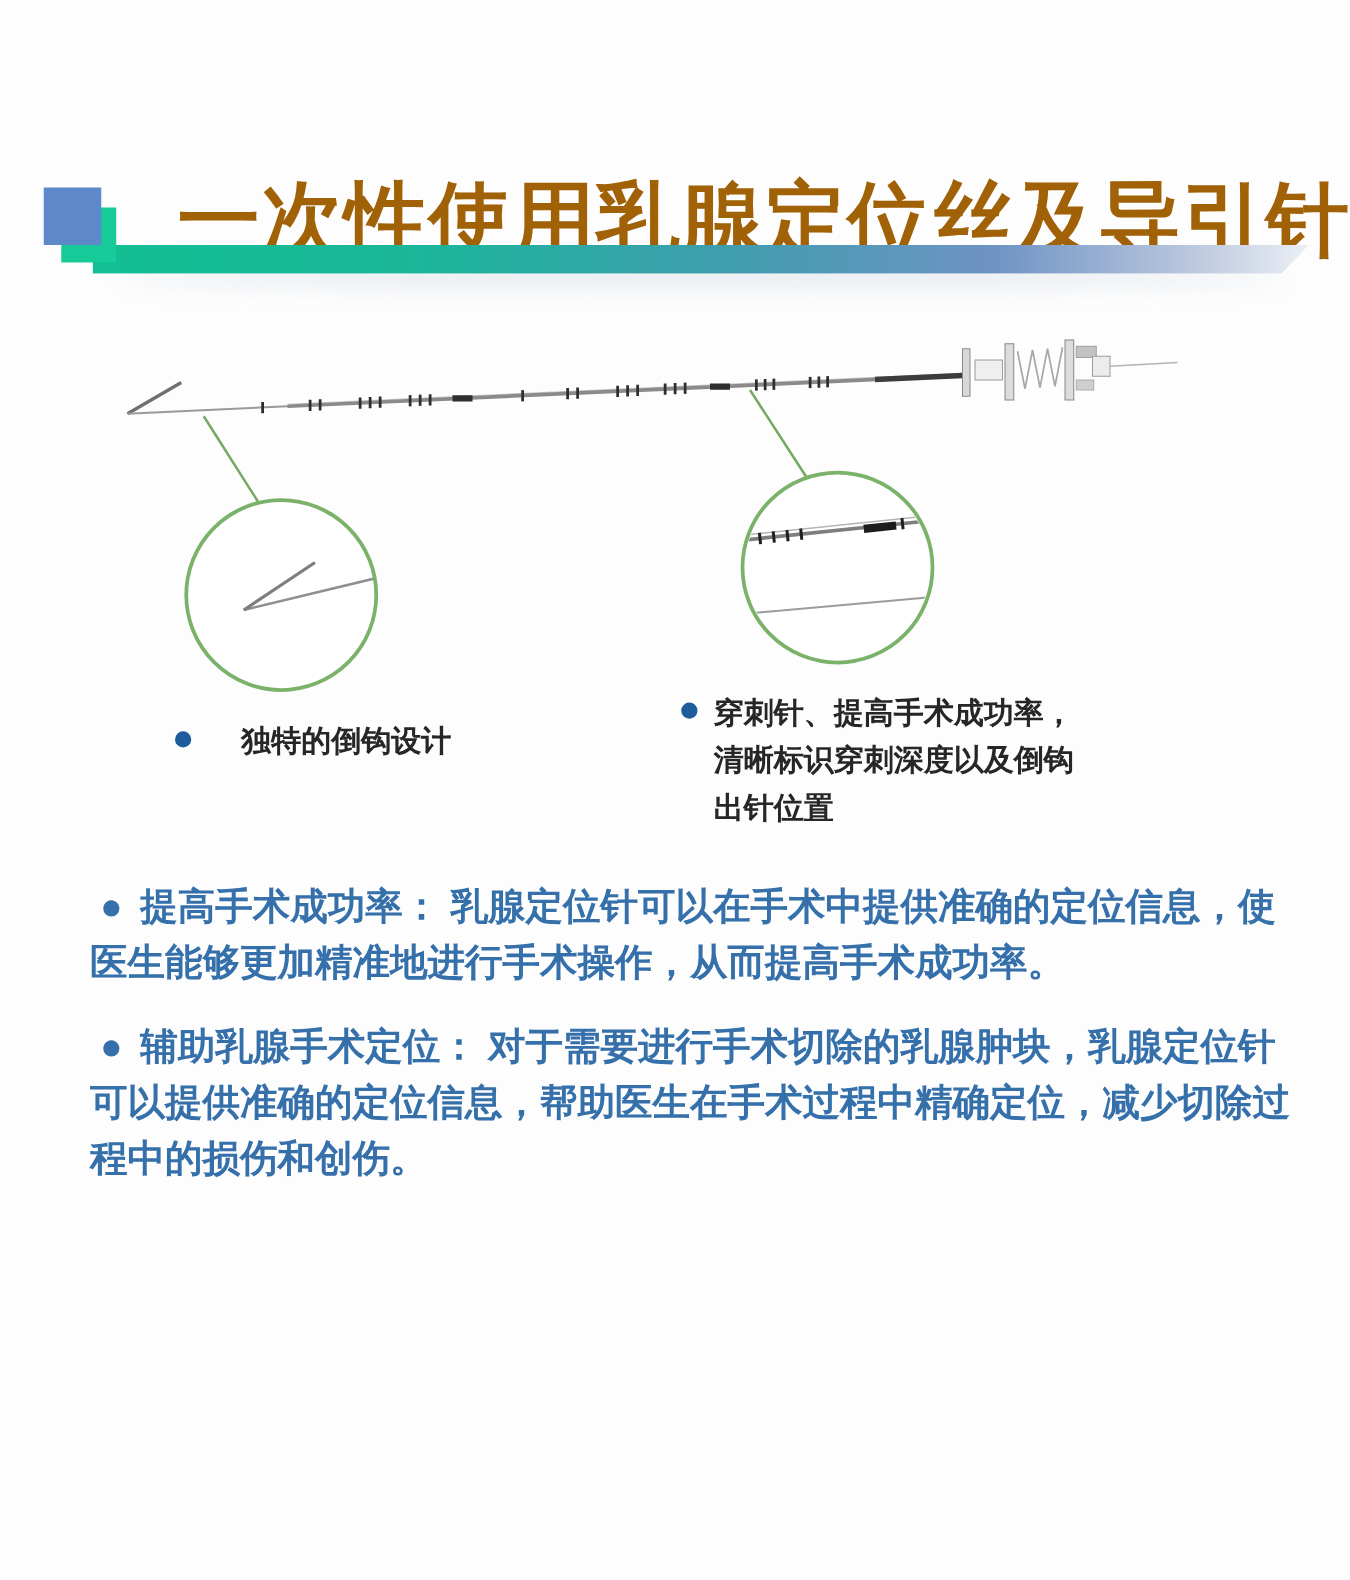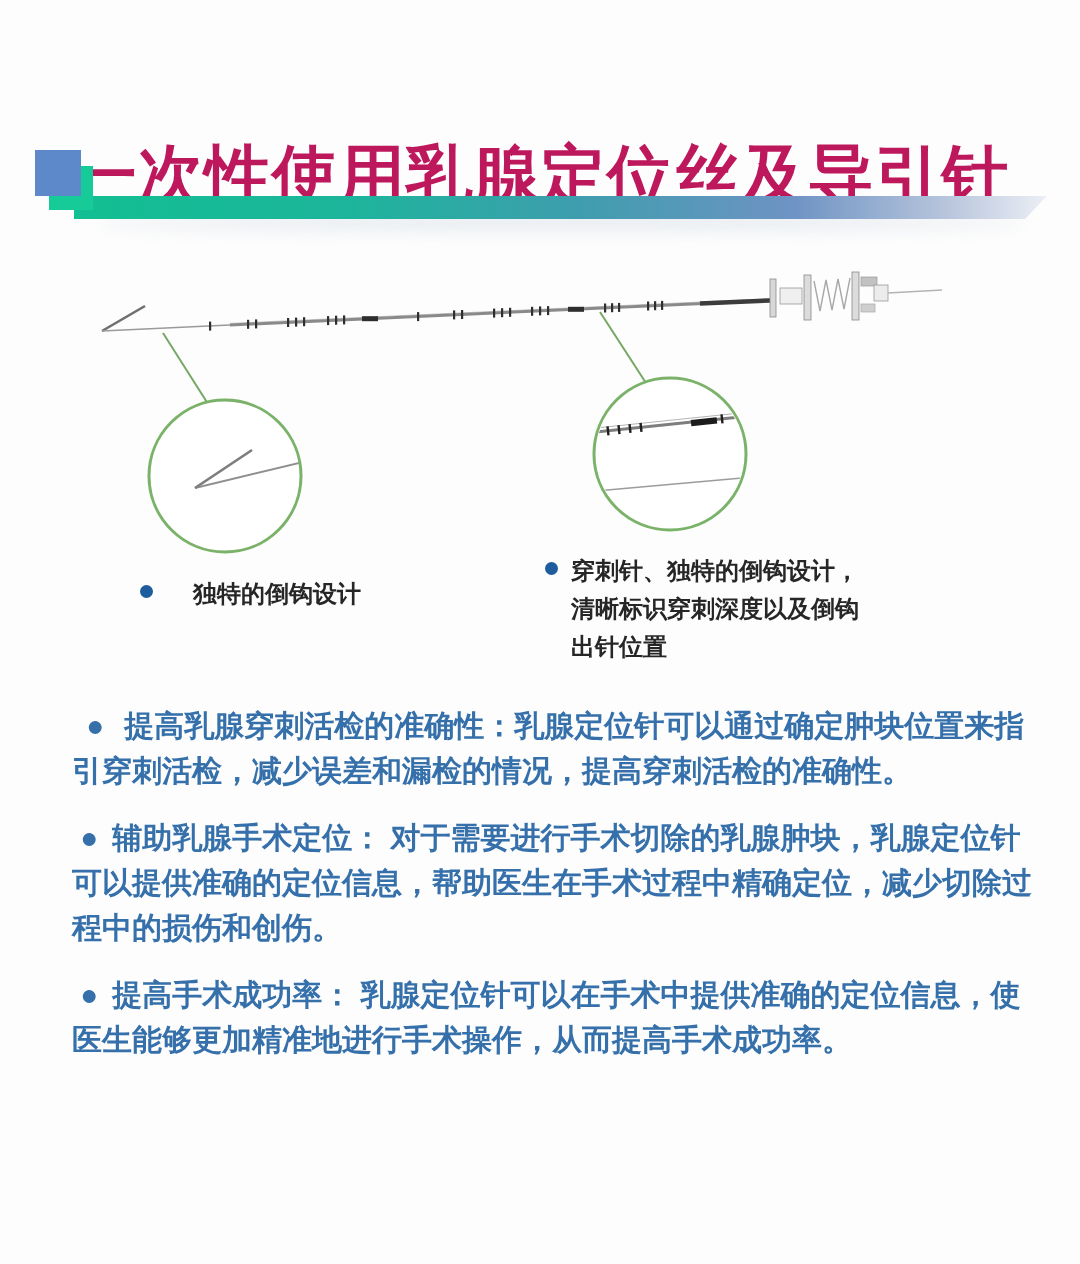--- a/index.html
+++ b/index.html
@@ -4,22 +4,22 @@
 <style>
   html,body { margin:0; padding:0; background:#e9e9e9; }
   .page {
     position:relative; width:1080px; height:1264px; margin:0 auto;
     background:#fdfdfd; overflow:hidden;
     font-family:"Liberation Sans", sans-serif;
   }
   
   .title {
     position:absolute; top:94px; left:0; width:100%;
-    text-align:center; font-size:66px; line-height:74px;
-    font-weight:900; color:#be185d; letter-spacing:1px;
+    text-align:right; font-size:66px; line-height:74px;
+    font-weight:900; color:#a16207; letter-spacing:1px;
     font-family:"Liberation Sans", sans-serif;
   }
   .sq-blue  { position:absolute; left:35px; top:150px; width:46px; height:46px; background:#5d88ca; z-index:3; }
   .sq-green { position:absolute; left:49px; top:166px; width:44px; height:44px; background:#16cb97; z-index:2; }
   .bar {
     position:absolute; left:74px; top:196px; width:973px; height:23px; z-index:1;
     background:linear-gradient(90deg,#12bf92 0%,#1cb59b 28%,#3f9dae 52%,#6e93c4 74%,#b9c6dd 90%,#eceff5 100%);
     clip-path:polygon(0 0, 100% 0, calc(100% - 22px) 100%, 0 100%);
   }
   .bar-shadow {
@@ -146,28 +146,25 @@
 
   <div class="callout callout-left">
     <span class="dot"></span>
     <div class="txt">
       <div>独特的倒钩设计</div>
     </div>
   </div>
 
   <div class="callout callout-right">
     <span class="dot"></span>
-    <div class="txt">穿刺针、独特的倒钩设计，清晰标识穿刺深度以及倒钩出针位置</div>
+    <div class="txt">穿刺针、提高手术成功率，清晰标识穿刺深度以及倒钩出针位置</div>
   </div>
 
   <div class="points">
-    <p class="first">
-      <span class="mk">●</span><span>提高乳腺穿刺活检的准确性：乳腺定位针可以通过确定肿块位置来指引穿刺活检，减少误差和漏检的情况，提高穿刺活检的准确性。</span>
+    <p>
+      <span class="mk">●</span><span>提高手术成功率： 乳腺定位针可以在手术中提供准确的定位信息，使医生能够更加精准地进行手术操作，从而提高手术成功率。</span>
     </p>
     <p>
       <span class="mk">●</span><span>辅助乳腺手术定位： 对于需要进行手术切除的乳腺肿块，乳腺定位针可以提供准确的定位信息，帮助医生在手术过程中精确定位，减少切除过程中的损伤和创伤。</span>
-    </p>
-    <p>
-      <span class="mk">●</span><span>提高手术成功率： 乳腺定位针可以在手术中提供准确的定位信息，使医生能够更加精准地进行手术操作，从而提高手术成功率。</span>
     </p>
   </div>
 
 </div>
 
 </body></html>

